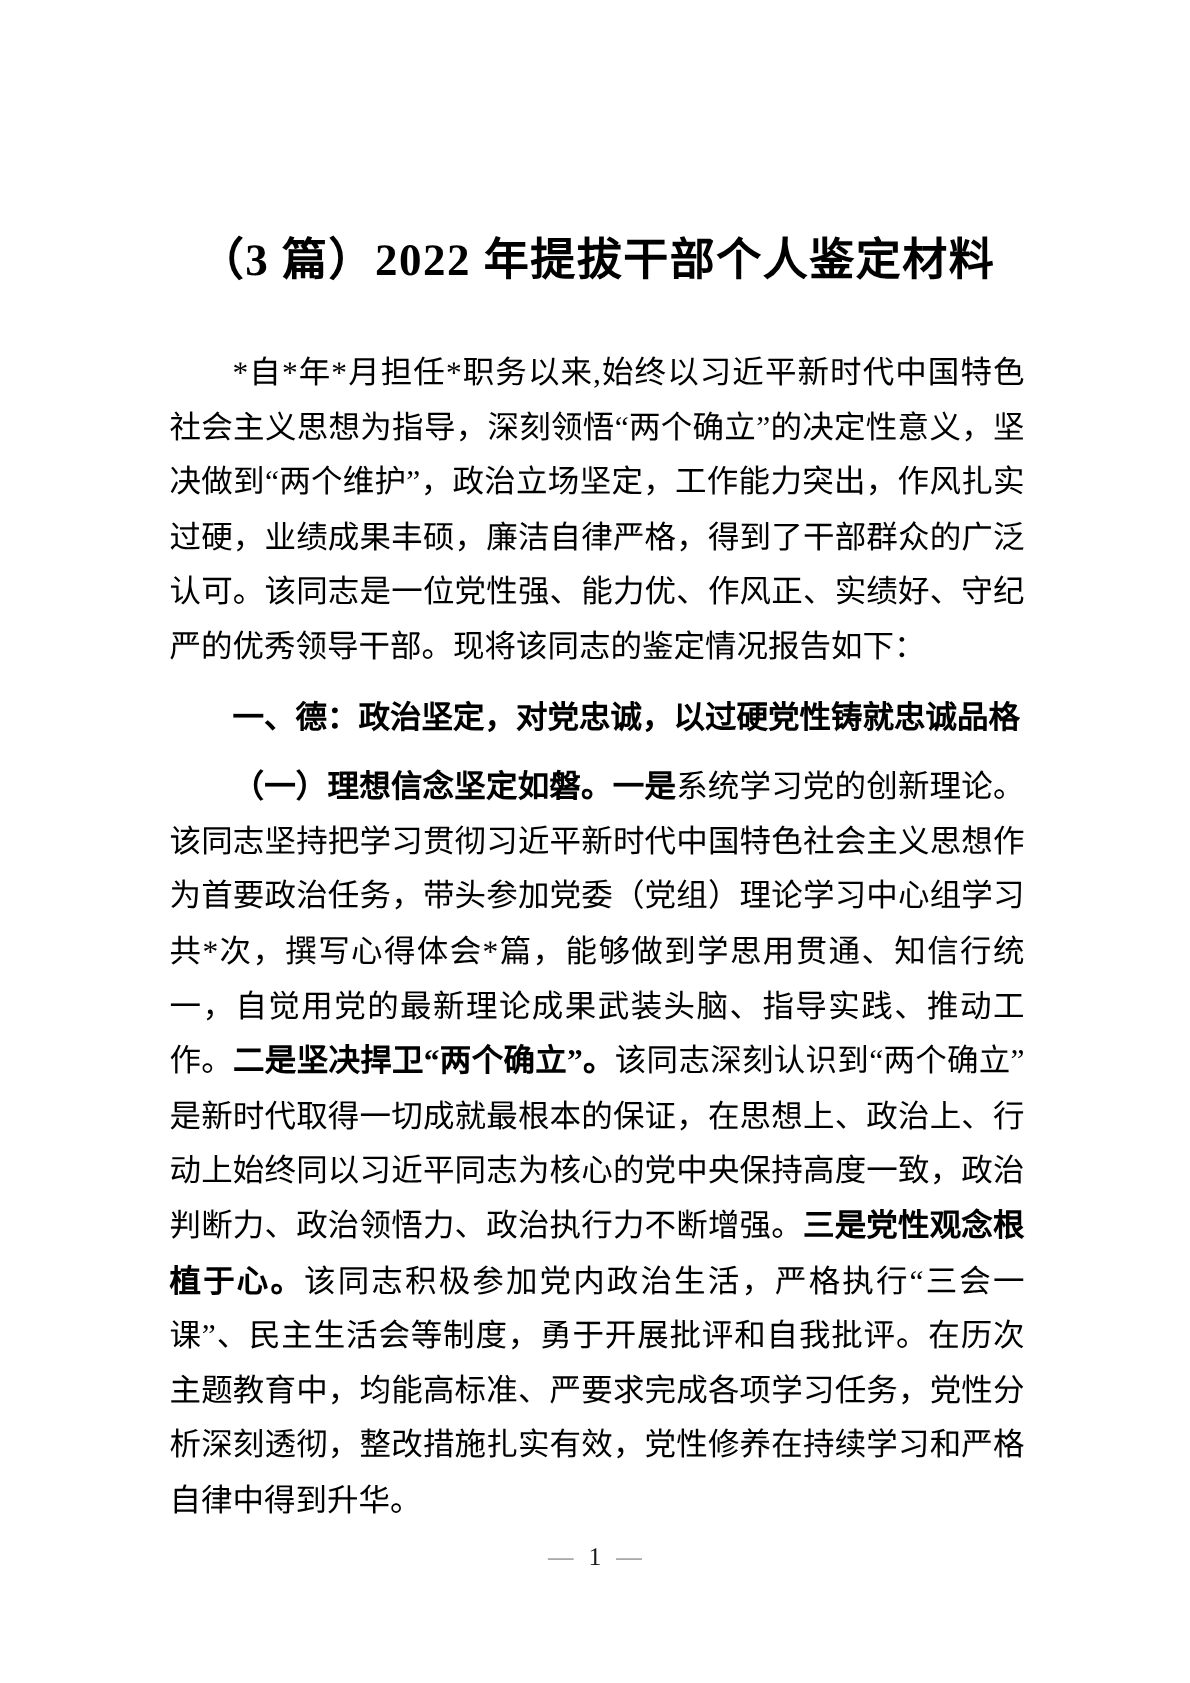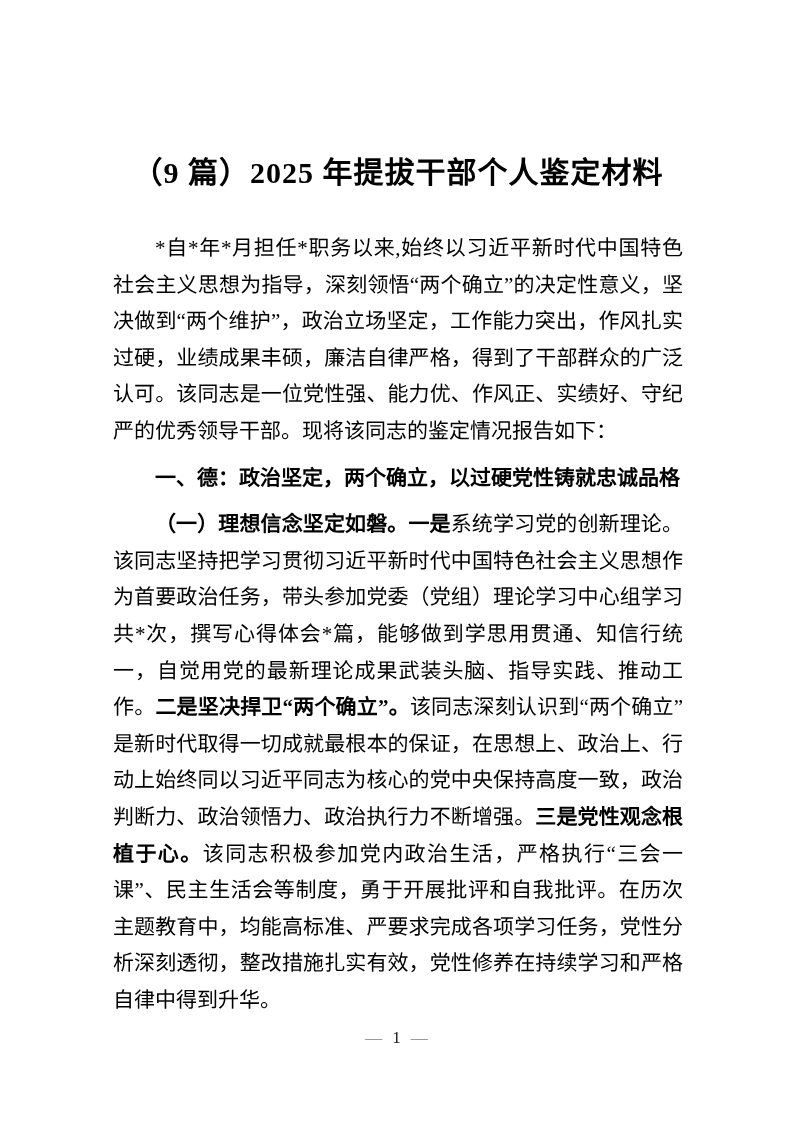--- a/index.html
+++ b/index.html
@@ -57,24 +57,24 @@
   }
   .footer .num {
     color: #1a1a1a;
     padding: 0 4px;
   }
 </style>
 </head>
 <body>
 
 <div class="page">
-  <h1 class="title">（9 篇）2025 年提拔干部个人鉴定材料</h1>
+  <h1 class="title">（3 篇）2022 年提拔干部个人鉴定材料</h1>
 
   <div id="doc-body">
       <p class="para"><span>*自*年*月担任*职务以来,始终以习近平新时代中国特色社会主义思想为指导，深刻领悟“两个确立”的决定性意义，坚决做到“两个维护”，政治立场坚定，工作能力突出，作风扎实过硬，业绩成果丰硕，廉洁自律严格，得到了干部群众的广泛认可。该同志是一位党性强、能力优、作风正、实绩好、守纪严的优秀领导干部。现将该同志的鉴定情况报告如下：</span></p>
-      <p class="para heading"><span class="b">一、德：政治坚定，两个确立，以过硬党性铸就忠诚品格</span></p>
+      <p class="para heading"><span class="b">一、德：政治坚定，对党忠诚，以过硬党性铸就忠诚品格</span></p>
       <p class="para"><span class="b">（一）理想信念坚定如磐。一是</span><span>系统学习党的创新理论。该同志坚持把学习贯彻习近平新时代中国特色社会主义思想作为首要政治任务，带头参加党委（党组）理论学习中心组学习共*次，撰写心得体会*篇，能够做到学思用贯通、知信行统一，自觉用党的最新理论成果武装头脑、指导实践、推动工作。</span><span class="b">二是坚决捍卫“两个确立”。</span><span>该同志深刻认识到“两个确立”是新时代取得一切成就最根本的保证，在思想上、政治上、行动上始终同以习近平同志为核心的党中央保持高度一致，政治判断力、政治领悟力、政治执行力不断增强。</span><span class="b">三是党性观念根植于心。</span><span>该同志积极参加党内政治生活，严格执行“三会一课”、民主生活会等制度，勇于开展批评和自我批评。在历次主题教育中，均能高标准、严要求完成各项学习任务，党性分析深刻透彻，整改措施扎实有效，党性修养在持续学习和严格自律中得到升华。</span></p>
     </div>
 
   <div class="footer">
     <span class="dash">—</span><span class="num">1</span><span class="dash">—</span>
   </div>
 </div>
 
 </body></html>

